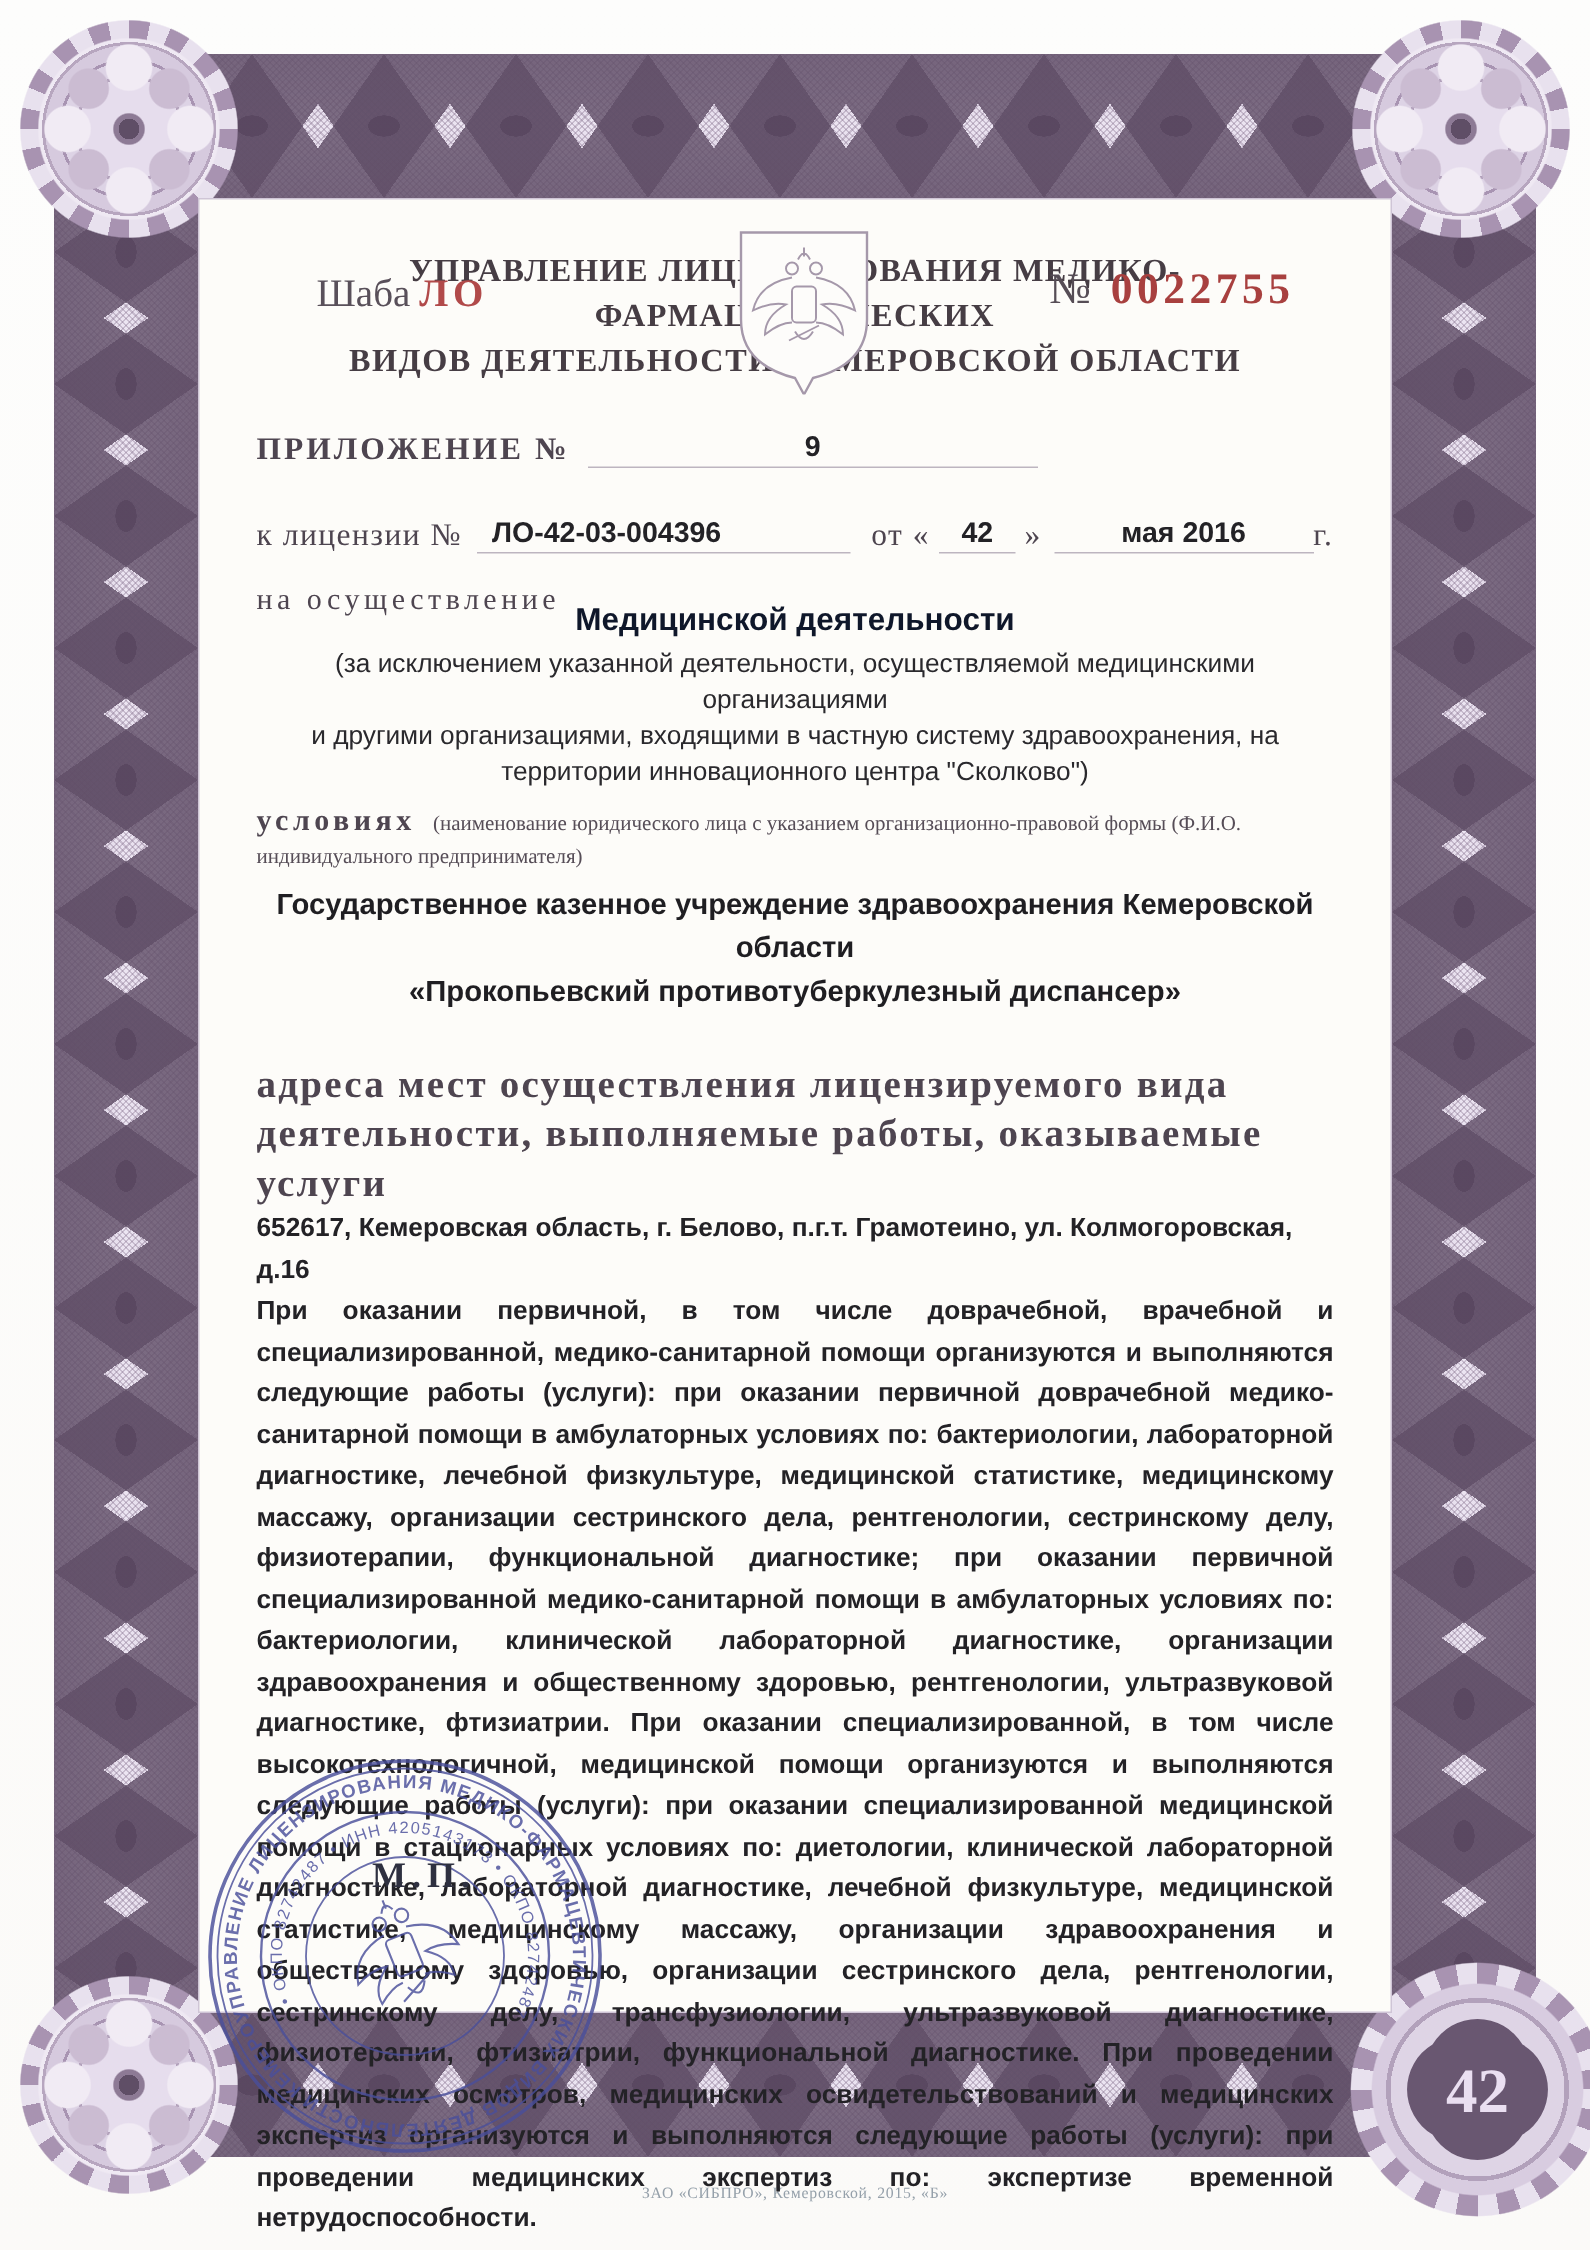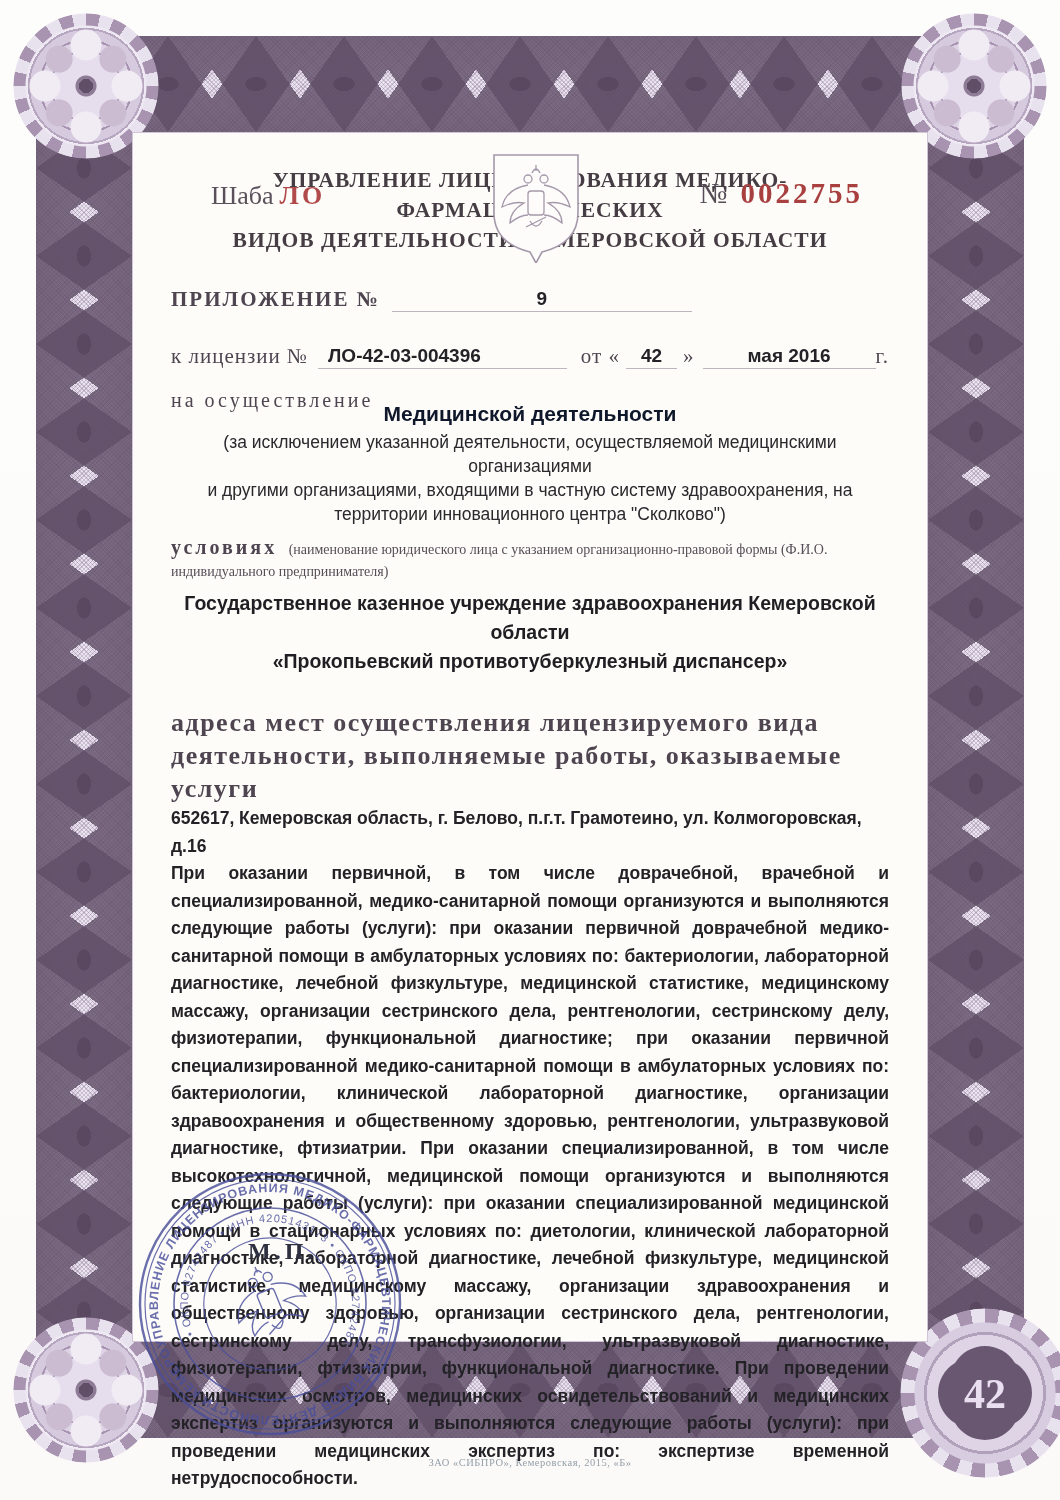--- a/index.html
+++ b/index.html
@@ -270,14 +270,14 @@
       <circle cx="144" cy="110" r="4.5"></circle>
       <path d="M132,104 Q136,96 140,104 M136,96 L136,102"></path>
       <path d="M128,118 Q104,122 100,142 Q112,136 122,138 Q108,148 110,160 Q120,152 128,152"></path>
       <path d="M144,118 Q168,122 172,142 Q160,136 150,138 Q164,148 162,160 Q152,152 144,152"></path>
       <rect x="127" y="122" width="18" height="26" rx="3"></rect>
       <path d="M130,156 Q136,168 142,156 M124,164 L148,152"></path>
     </g>
   </svg>
   <div class="mp-label">М.П.</div>
 
-  <div class="print-info">ЗАО «СИБПРО», Кемеровская, 2015, «Б»</div>
+  <div class="print-info">ЗАО «СИБПРО», Кемеровской, 2015, «Б»</div>
 </div>
 
 </body></html>

